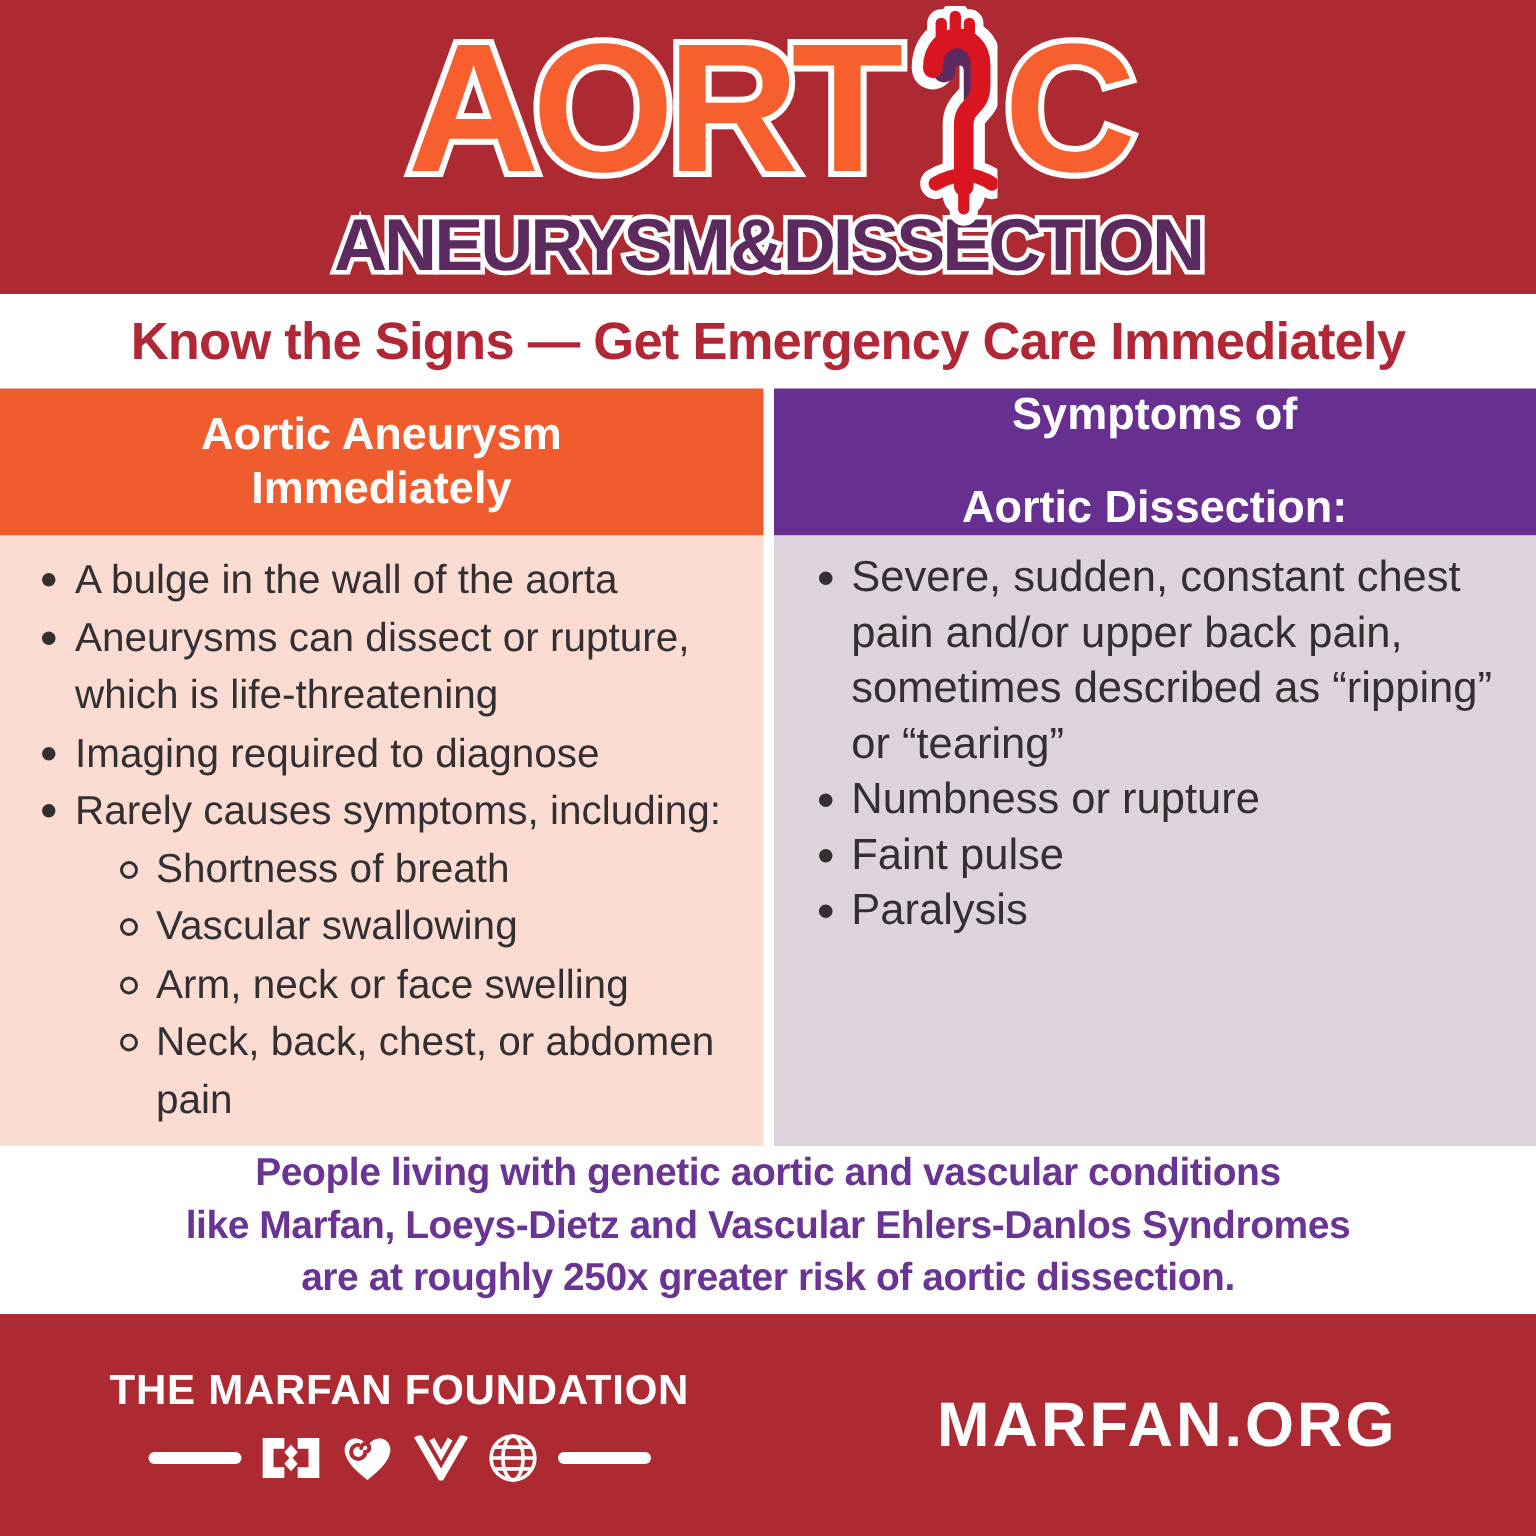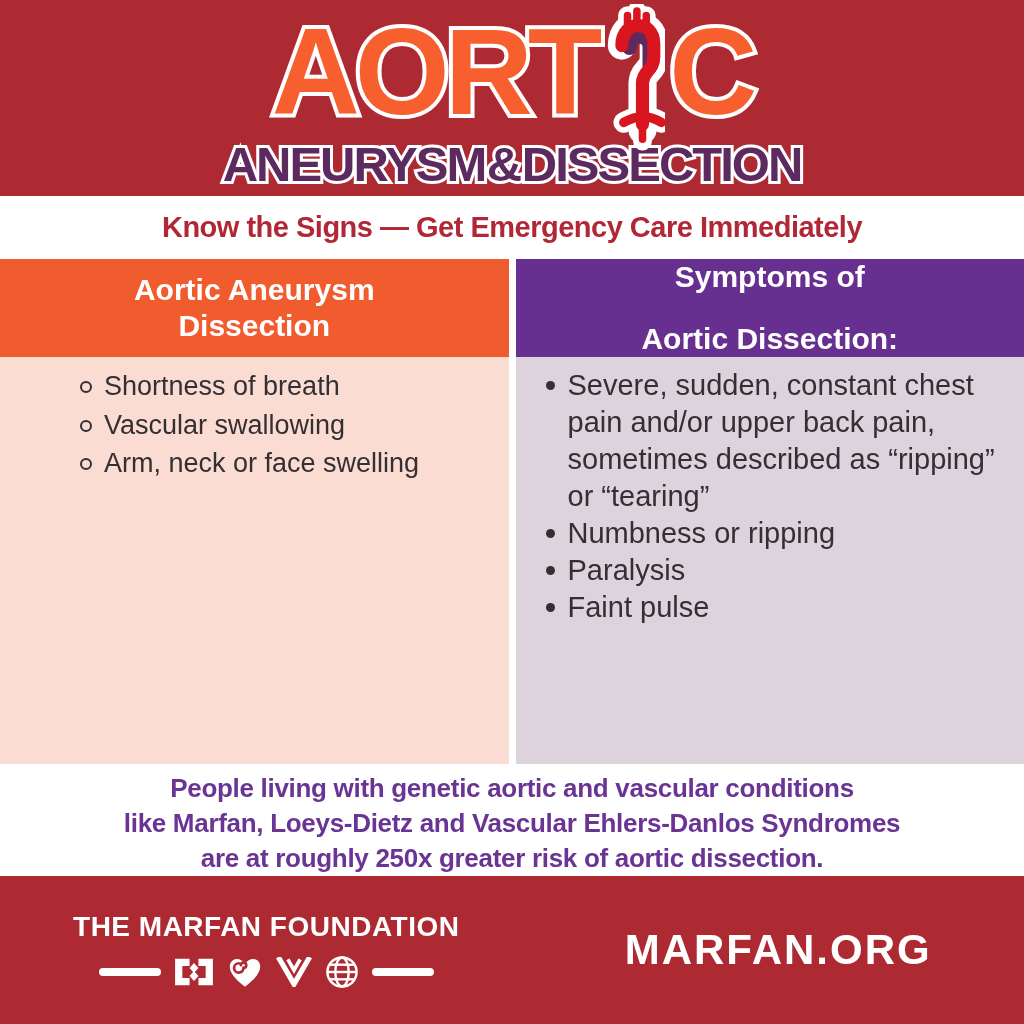--- a/index.html
+++ b/index.html
@@ -23,21 +23,21 @@
   }
   .aorta-wrap{width:60px;height:160px;margin:-14px 4px 0 8px;position:relative;z-index:2;}
   .subtitle{
     font-size:49px;line-height:52px;font-weight:800;color:var(--title-purple);
     letter-spacing:-2px;word-spacing:-10px;margin-top:-8px;position:relative;z-index:1;
     -webkit-text-stroke:6px #fff;paint-order:stroke fill;
   }
 
   
   .banner{height:63px;background:#fff;display:flex;align-items:center;justify-content:center;}
-  .banner-text{color:var(--banner-text);font-size:29px;font-weight:800;letter-spacing:-0.5px;}
+  .banner-text{color:var(--banner-text);font-size:35px;font-weight:800;letter-spacing:-0.5px;}
 
   
   .columns{height:505px;display:flex;gap:7px;background:#fff;}
   .col{flex:1;display:flex;flex-direction:column;}
   .col-header{height:98px;display:flex;flex-direction:column;align-items:center;justify-content:center;color:#fff;font-weight:700;font-size:30px;line-height:36px;text-align:center;}
   .col-header.orange{background:var(--col1-header-bg);}
   .col-header.purple{background:var(--col2-header-bg);justify-content:space-between;}
   .col-body{flex:1;color:var(--body-text);}
   .col-body.pink{background:var(--col1-body-bg);padding:10px 8px 0 16px;}
   .col-body.lav{background:var(--col2-body-bg);padding:10px 6px 0 18px;}
@@ -45,21 +45,21 @@
   ul{list-style:none;}
   .main-list li{position:relative;padding-left:34px;font-size:27px;line-height:38.5px;}
   .main-list li::before{content:"";position:absolute;left:12px;top:15px;width:9px;height:9px;border-radius:50%;background:var(--body-text);}
   .sub-list{margin-left:56px;}
   .sub-list li{position:relative;padding-left:32px;font-size:27px;line-height:38.5px;}
   .sub-list li::before{content:"";position:absolute;left:8px;top:14px;width:8px;height:8px;border-radius:50%;border:2.5px solid var(--body-text);background:transparent;}
   .main-list.big li{font-size:29px;line-height:37px;}
   .main-list.big li::before{top:14px;}
 
   
-  .note{height:112px;background:#fff;display:flex;flex-direction:column;align-items:center;justify-content:flex-end;text-align:center;}
+  .note{height:112px;background:#fff;display:flex;flex-direction:column;align-items:center;justify-content:flex-start;text-align:center;}
   .note-line{color:var(--note-text);font-size:26px;font-weight:800;line-height:35px;letter-spacing:-0.3px;}
 
   
   .footer{flex:1;background:var(--bg-red);display:flex;align-items:center;}
   .footer-left{width:52%;display:flex;flex-direction:column;align-items:center;}
   .footer-right{width:48%;display:flex;justify-content:center;}
   .org-name{color:var(--footer-text);font-size:28px;font-weight:800;letter-spacing:0.5px;}
   .icon-row{display:flex;align-items:center;gap:13px;margin-top:12px;}
   .divider-line{width:62px;height:8px;border-radius:4px;background:#fff;}
   .f-icon{display:block;}
@@ -97,42 +97,49 @@
 
   <div class="banner">
     <span class="banner-text">Know the Signs — Get Emergency Care Immediately</span>
   </div>
 
   <main class="columns">
 
     <section class="col">
       <div class="col-header orange">
         <span>Aortic Aneurysm</span>
-        <span>Dissection</span>
+        <span>Immediately</span>
       </div>
       <div class="col-body pink">
+        <ul class="main-list">
+          <li><span>A bulge in the wall of the aorta</span></li>
+          <li><span>Aneurysms can dissect or rupture, which is life-threatening</span></li>
+          <li><span>Imaging required to diagnose</span></li>
+          <li><span>Rarely causes symptoms, including:</span></li>
+        </ul>
         <ul class="sub-list">
           <li><span>Shortness of breath</span></li>
           <li><span>Vascular swallowing</span></li>
           <li><span>Arm, neck or face swelling</span></li>
+          <li><span>Neck, back, chest, or abdomen pain</span></li>
         </ul>
       </div>
     </section>
 
     <section class="col">
       <div class="col-header purple">
         <span>Symptoms of</span>
         <span>Aortic Dissection:</span>
       </div>
       <div class="col-body lav">
         <ul class="main-list big">
           <li><span>Severe, sudden, constant chest pain and/or upper back pain, sometimes described as “ripping” or “tearing”</span></li>
-          <li><span>Numbness or ripping</span></li>
+          <li><span>Numbness or rupture</span></li>
+          <li><span>Faint pulse</span></li>
           <li><span>Paralysis</span></li>
-          <li><span>Faint pulse</span></li>
         </ul>
       </div>
     </section>
 
   </main>
 
   <div class="note">
     <div class="note-line">People living with genetic aortic and vascular conditions</div>
     <div class="note-line">like Marfan, Loeys-Dietz and Vascular Ehlers-Danlos Syndromes</div>
     <div class="note-line">are at roughly 250x greater risk of aortic dissection.</div>

